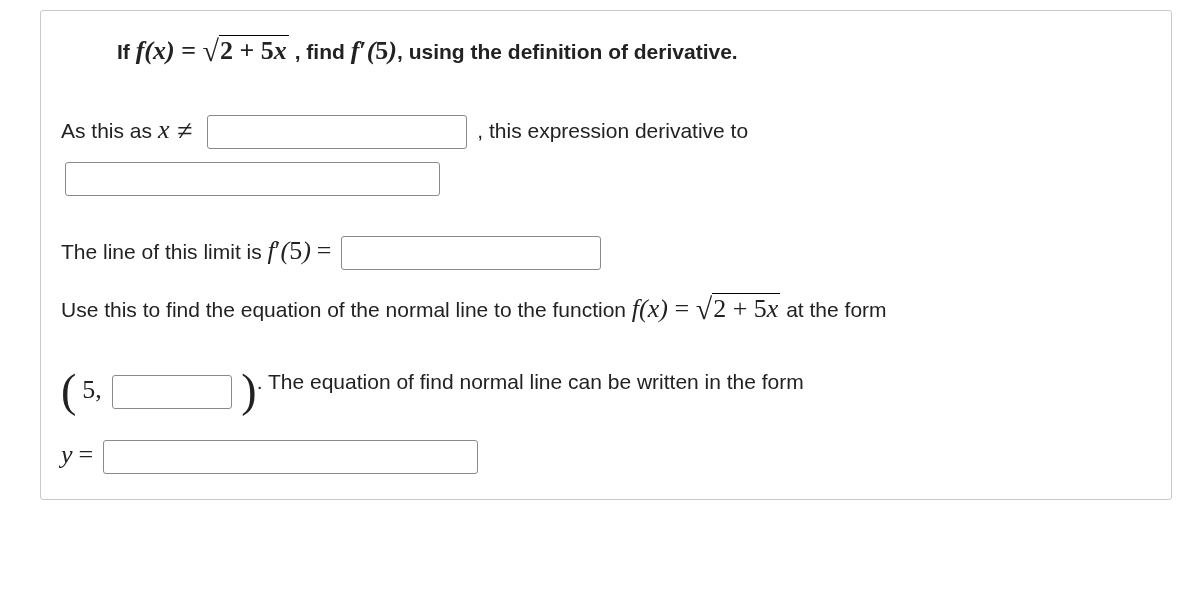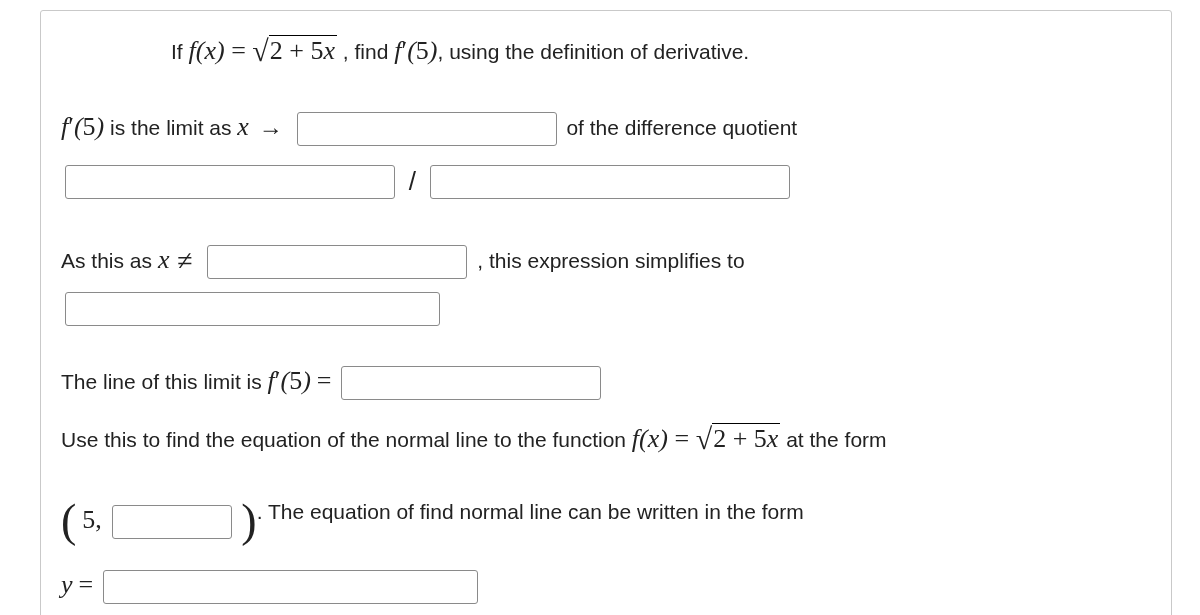--- a/index.html
+++ b/index.html
@@ -19,23 +19,24 @@
     border-radius: 3px;
     padding: 14px 20px 18px 20px;
     width: 1132px;
   }
   .row {
     margin: 8px 0 26px 0;
     line-height: 2.0;
   }
   .row-first {
     margin-top: 0;
-    margin-left: 110px;
+    margin-left: 56px;
     margin-bottom: 28px;
     line-height: 1.6;
+    font-weight: bold;
   }
   .row-last {
     margin-bottom: 0;
   }
   .mfunc {
     font-family: "Times New Roman", Times, serif;
     font-style: italic;
     font-size: 26px;
   }
   .mvar {
@@ -137,43 +138,28 @@
     </span>
     <span class="mop"> = </span>
     <span class="sqrt">
       <span class="surd">√</span><span class="radicand"><span class="mnum">2</span><span class="mop"> + </span><span class="mnum">5</span><span class="mvar">x</span></span>
     </span>
     <span>, find </span>
     <span class="mfunc">
       <span>f</span><span class="prime">′</span>(<span class="mnum">5</span>)</span><span>, using the definition of derivative.</span>
   </div>
 
-  <div class="row">
-    <span class="mfunc">
-      <span>f</span><span class="prime">′</span>(<span class="mnum">5</span>)</span>
-    <span> is the limit as </span>
-    <span class="mvar">x</span>
-    <span class="arrow"> →</span>
-    <input type="text" class="blank w-s" style="">
-    <span> of the difference quotient</span>
-    <br>
-    <span class="line2-indent">
-      <input type="text" class="blank w-m" style="">
-      <span class="slash">/</span>
-      <input type="text" class="blank w-l" style="">
-    </span>
-  </div>
 
   <div class="row">
     <span>As this as </span>
     <span class="mvar">x</span>
     <span class="neq">≠</span>
     <input type="text" class="blank w-s" style="">
     <span>, </span>
-    <span>this expression simplifies to</span>
+    <span>this expression derivative to</span>
     <br>
     <input type="text" class="blank w-xl" style="">
   </div>
 
   <div class="row row-last">
     <span>The line of this limit is </span>
     <span class="mfunc">
       <span>f</span><span class="prime">′</span>(<span class="mnum">5</span>)</span>
     <span class="mop"> =</span>
     <input type="text" class="blank w-s" style="">

